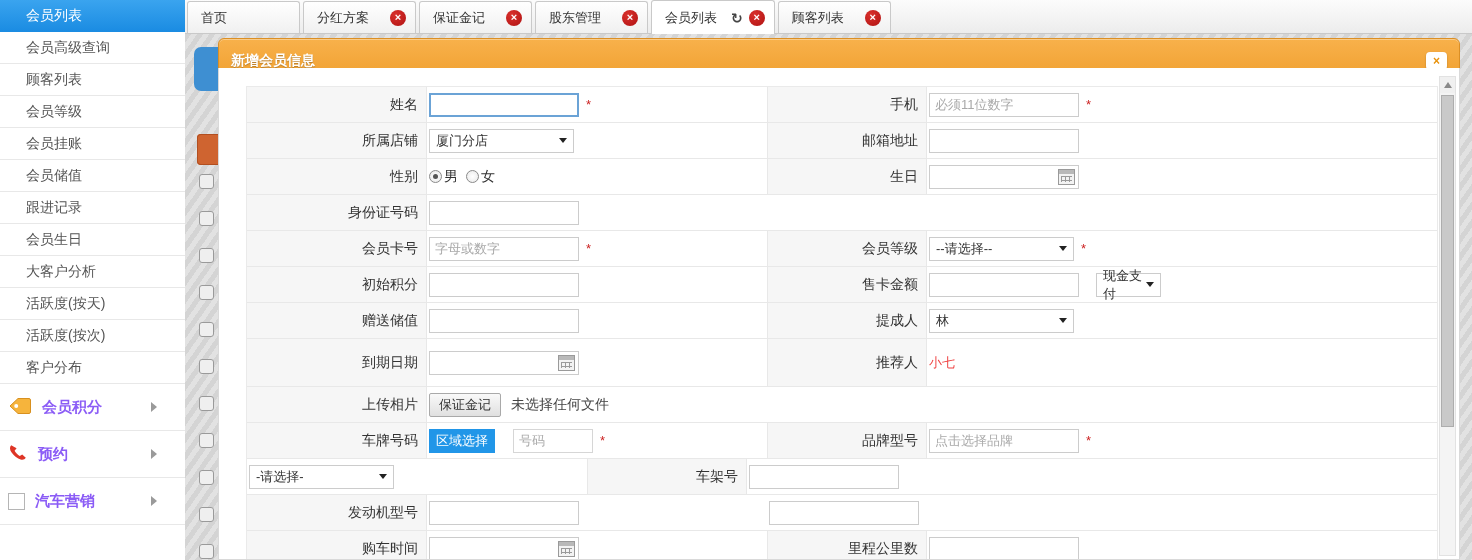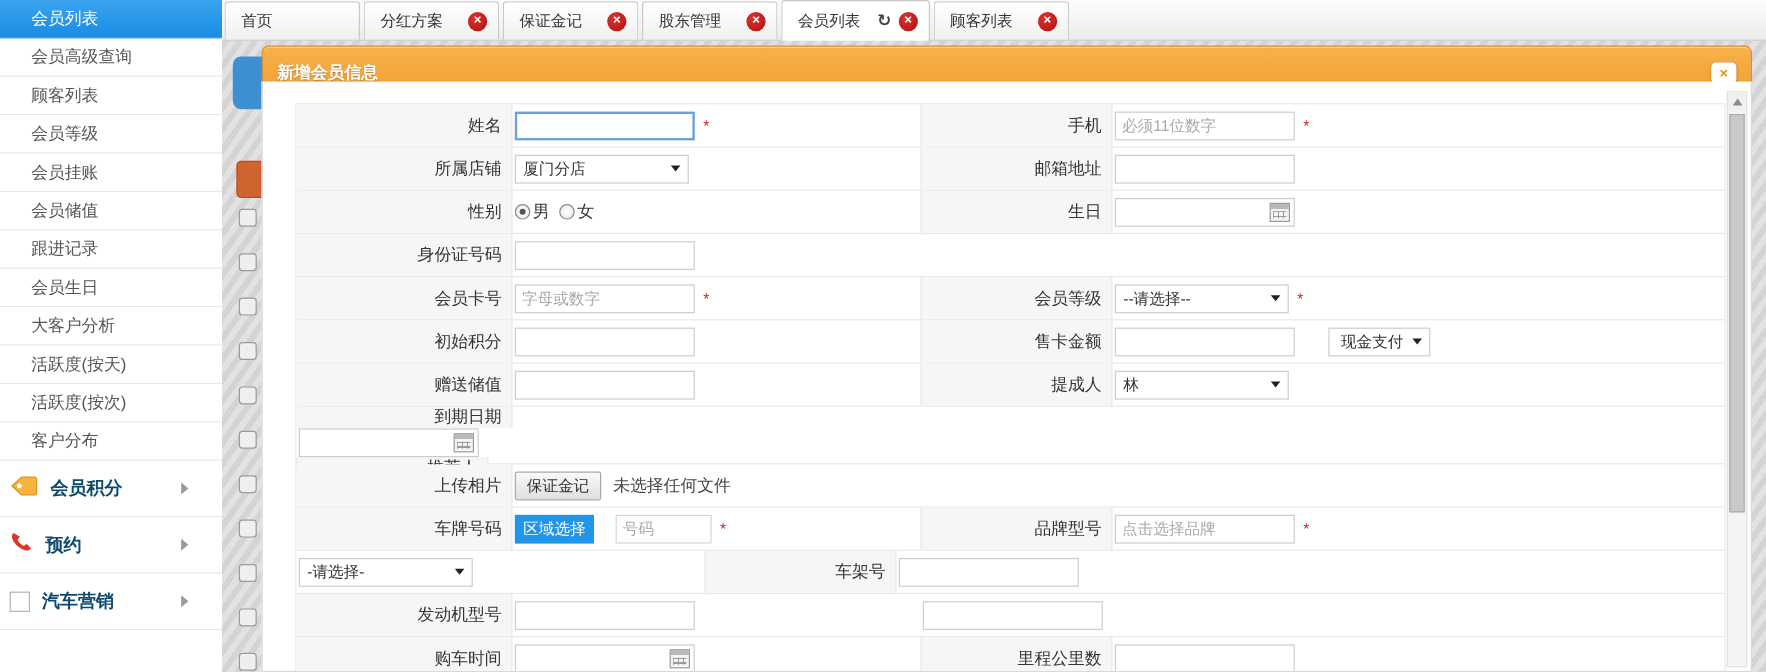--- a/index.html
+++ b/index.html
@@ -5,21 +5,21 @@
   * { margin:0; padding:0; box-sizing:border-box; }
   html,body { width:1472px; height:560px; overflow:hidden; background:#fff;
     font-family:"Liberation Sans","DejaVu Sans",sans-serif; }
 
   
   .sidebar { position:absolute; left:0; top:0; width:185px; height:560px; background:#fff; z-index:20; }
   .side-item { height:32px; line-height:31px; padding-left:26px; font-size:14px; color:#555;
     border-bottom:1px solid #e8e8e8; cursor:pointer; }
   .side-item.active { background:linear-gradient(#3aa4ef,#1b8ce2); color:#fff; border-bottom-color:#1b8ce2; }
   .side-group { height:47px; display:flex; align-items:center; padding-left:8px;
-    border-bottom:1px solid #e8e8e8; font-size:15px; font-weight:bold; color:#0c4a6e; position:relative; cursor:pointer; }
+    border-bottom:1px solid #e8e8e8; font-size:15px; font-weight:bold; color:#8b5cf6; position:relative; cursor:pointer; }
   .side-group .glabel { margin-left:10px; }
   .side-group .garrow { position:absolute; right:28px; width:0; height:0;
     border-top:5px solid transparent; border-bottom:5px solid transparent; border-left:6px solid #9a9a9a; }
   .icon-box16 { width:17px; height:17px; border:1px solid #b5b5b5; background:#fff; display:inline-block; }
 
   
   .topbar { position:absolute; left:185px; top:0; width:1287px; height:34px;
     background:linear-gradient(#fcfcfc,#ececec); border-bottom:1px solid #c9c9c9;
     display:flex; align-items:flex-end; padding-left:2px; z-index:15; }
   .tab { height:32px; min-width:113px; background:linear-gradient(#ffffff,#f0f0f0);
@@ -49,41 +49,41 @@
   .modal-close { margin-left:auto; width:21px; height:18px; background:#fff; border-radius:4px; color:#e8920c;
     font-weight:bold; text-align:center; line-height:18px; font-size:12px; cursor:pointer;
     box-shadow:0 1px 2px rgba(0,0,0,.25); }
   .modal-body { position:absolute; top:30px; left:0; right:0; bottom:0; background:#fff;
     border:1px solid #d9d9d9; border-top:none; overflow:hidden; }
 
   
   .form { position:absolute; left:27px; top:18px; width:1192px;
     border:1px solid #eaeaea; border-bottom:none; }
   .frow { display:flex; height:36px; border-bottom:1px solid #e8e8e8; }
-  .frow.tall { height:48px;flex-direction:column; }
+  .frow.tall { height:48px; }
   .cell-lbl { width:180px; background:#f6f6f6; border-right:1px solid #e8e8e8;
     display:flex; align-items:center; justify-content:flex-end; padding-right:8px;
     font-size:14px; color:#333; flex:0 0 auto; }
   .cell-lbl.l2 { width:160px; border-left:1px solid #e8e8e8; }
   .cell-fld { width:340px; display:flex; align-items:center; padding-left:2px; flex:0 0 auto; }
   .cell-fld.f2 { width:auto; flex:1; }
   .cell-empty { flex:1; background:#fff; }
 
   .inp { width:150px; height:24px; border:1px solid #ccc; background:#fff; font-size:13px;
     padding:0 5px; color:#333; outline:none; }
   .inp::placeholder { color:#a9a9a9; }
   .inp.focused { border:2px solid #6ba3d6; }
   .inp.short { width:80px; border-color:#d6d6d6; }
   .req { color:#cc2222; margin-left:7px; font-size:13px; }
 
   .sel { width:145px; height:24px; border:1px solid #ccc; background:#fff; display:flex; align-items:center;
     padding:0 18px 0 6px; font-size:13px; color:#333; position:relative; cursor:pointer; }
   .sel .caret { position:absolute; right:6px; width:0; height:0;
     border-left:4px solid transparent; border-right:4px solid transparent; border-top:5px solid #222; }
-  .sel.small { width:85px; margin-left:28px;justify-content:center; }
+  .sel.small { width:65px; margin-left:17px; }
 
   .datebox { position:relative; width:150px; height:24px; border:1px solid #ccc; background:#fff; }
   .cal-icon { position:absolute; right:3px; top:3px; width:17px; height:16px; border:1px solid #9a9a9a;
     background:linear-gradient(to bottom,#b9b9b9 0 4px,#f3f3f3 4px); cursor:pointer; }
   .cal-icon::after { content:''; position:absolute; left:2px; right:2px; top:6px; bottom:2px;
     background-image:repeating-linear-gradient(to right,#9a9a9a 0 1px,transparent 1px 4px),
       repeating-linear-gradient(to bottom,#9a9a9a 0 1px,transparent 1px 4px); }
 
   .radio { width:13px; height:13px; border-radius:50%; border:1px solid #8a8a8a;
     background:radial-gradient(#fff,#e8e8e8); display:inline-block; position:relative; margin-right:2px;

